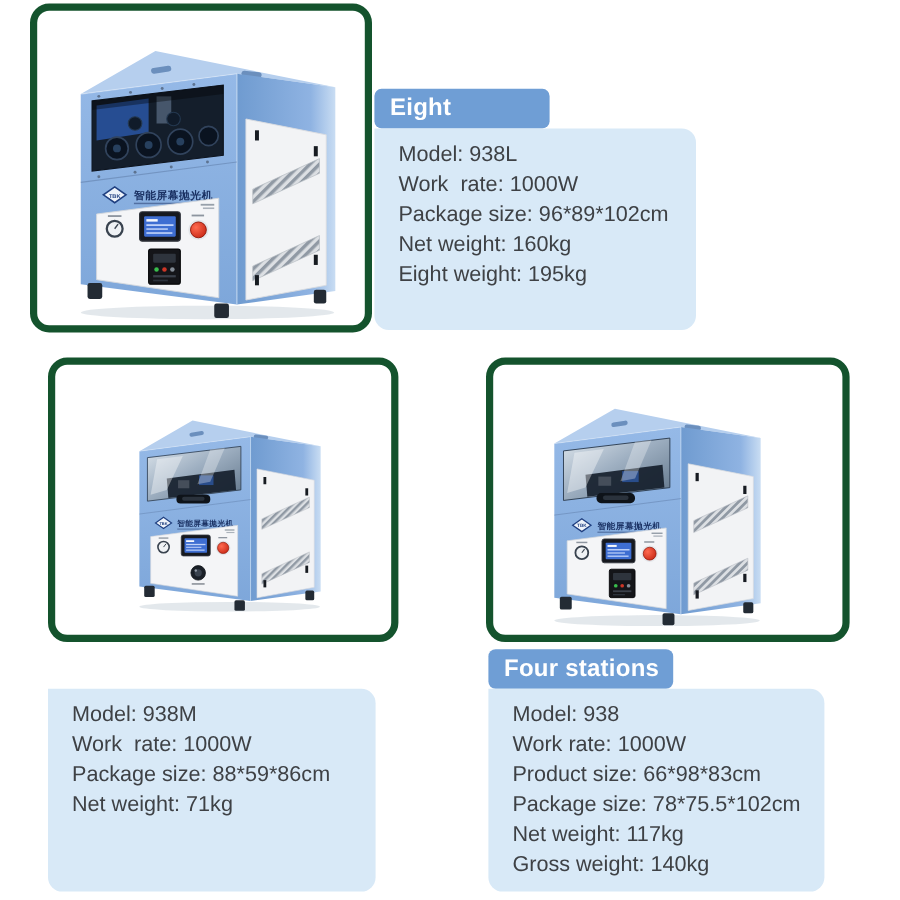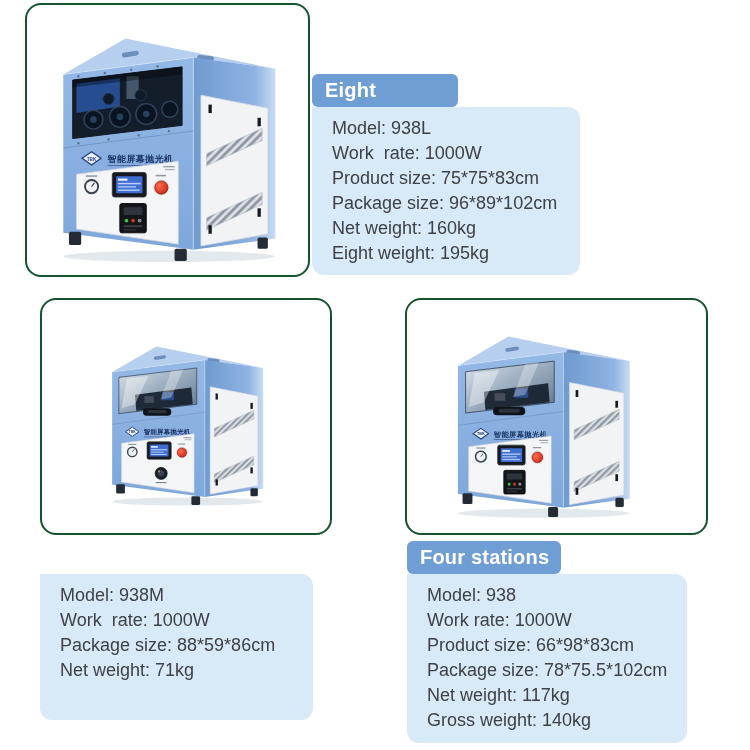--- a/index.html
+++ b/index.html
@@ -1,37 +1,37 @@
 <!DOCTYPE html>
 <html><head>
 <meta charset="utf-8">
 <style>
   html,body{margin:0;padding:0;background:#fff;}
   .canvas{position:relative;width:750px;height:750px;background:#ffffff;overflow:hidden;
           font-family:"Liberation Sans", sans-serif;}
   .frame{position:absolute;box-sizing:border-box;background:#ffffff;
-         border:2px solid #14532d;border-radius:16px;}
+         border:6px solid #14532d;border-radius:16px;}
   #f1{left:25px;top:3px;width:285px;height:274px;}
   #f2{left:40px;top:298px;width:292px;height:237px;}
   #f3{left:405px;top:298px;width:303px;height:237px;}
   .machine{position:absolute;}
   #m1{left:8px;top:8px;width:264px;height:252px;}
   #m2{left:50px;top:28px;width:188px;height:180px;}
   #m3{left:28px;top:16px;width:214px;height:204px;}
   .machine svg{width:100%;height:100%;display:block;}
   .badge{position:absolute;box-sizing:border-box;background:#6f9ed5;color:#ffffff;
          font-size:20px;font-weight:bold;line-height:33px;padding-left:13px;
          border-radius:6px;letter-spacing:0.2px;}
   #b1{left:312px;top:74px;width:146px;height:33px;}
   #b2{left:40px;top:541px;width:148px;height:33px;}
   #b3{left:407px;top:541px;width:154px;height:33px;}
   .panel{position:absolute;box-sizing:border-box;background:#d8e9f7;
          border-radius:0 12px 12px 12px;padding:9px 0 16px 20px;}
   #p1{left:312px;top:107px;width:268px;height:168px;}
-  #p2{left:40px;top:574px;width:273px;height:146px;}
+  #p2{left:40px;top:574px;width:273px;height:169px;}
   #p3{left:407px;top:574px;width:280px;height:169px;}
   .spec{font-size:18px;line-height:25px;color:#3e4145;white-space:pre-wrap;}
 </style>
 </head>
 <body>
 
 <div class="canvas">
 
   <div class="frame" id="f1">
     <div class="machine" id="m1">
@@ -352,21 +352,20 @@
         </svg>
       </div>
   </div>
 
   <div class="badge" id="b1">Eight stations</div>
   <div class="badge" id="b3">Four stations</div>
 
   <div class="panel" id="p1">
     <div class="spec">Model: 938L</div>
     <div class="spec">Work  rate: 1000W</div>
-    <div class="spec">Product size: 75*75*83cm</div>
     <div class="spec">Package size: 96*89*102cm</div>
     <div class="spec">Net weight: 160kg</div>
     <div class="spec">Eight weight: 195kg</div>
   </div>
 
   <div class="panel" id="p2">
     <div class="spec">Model: 938M</div>
     <div class="spec">Work  rate: 1000W</div>
     <div class="spec">Package size: 88*59*86cm</div>
     <div class="spec">Net weight: 71kg</div>

